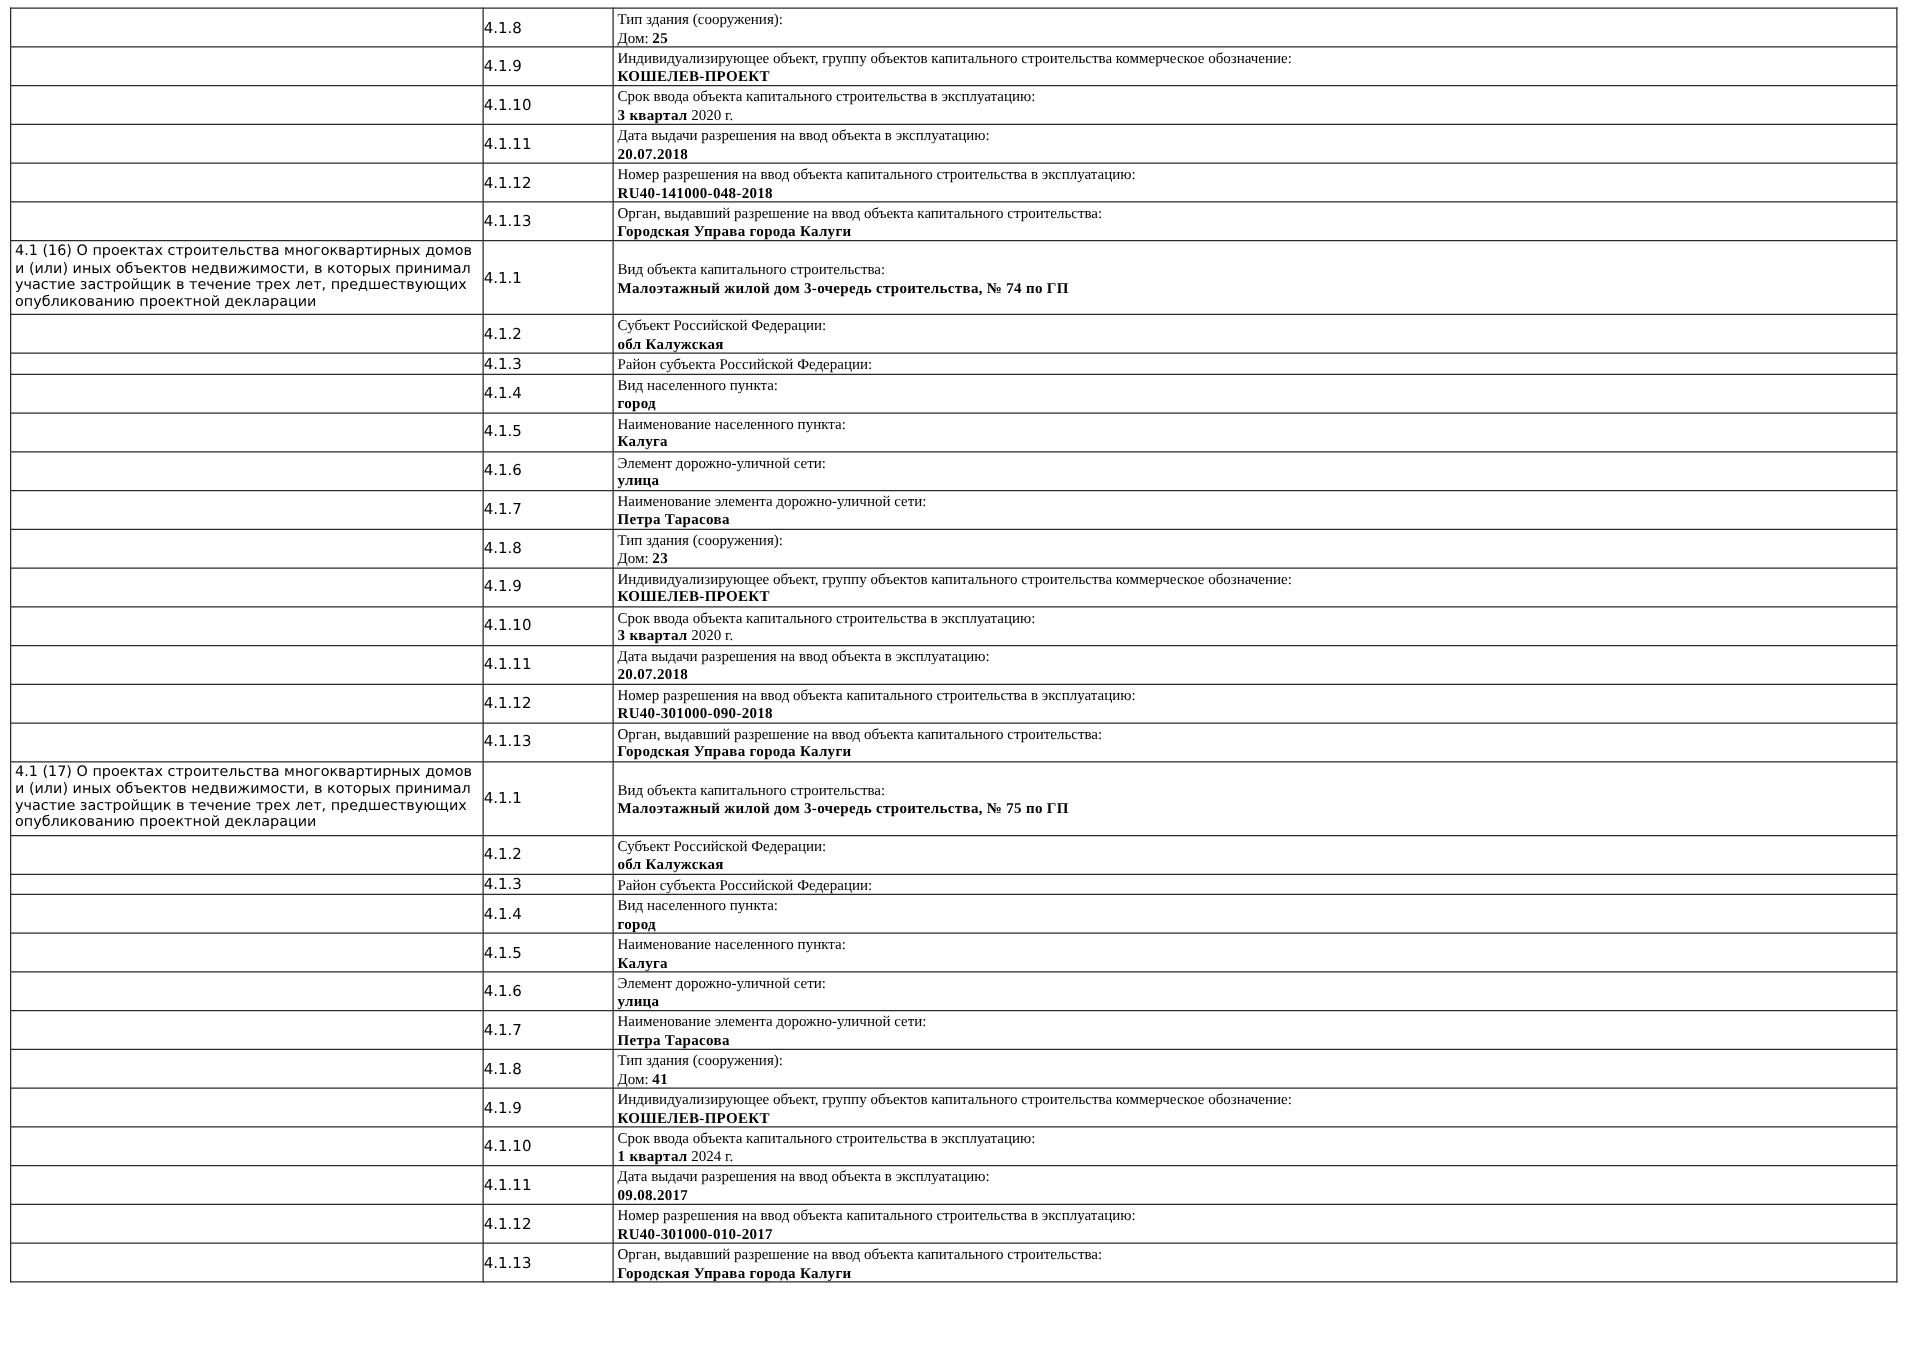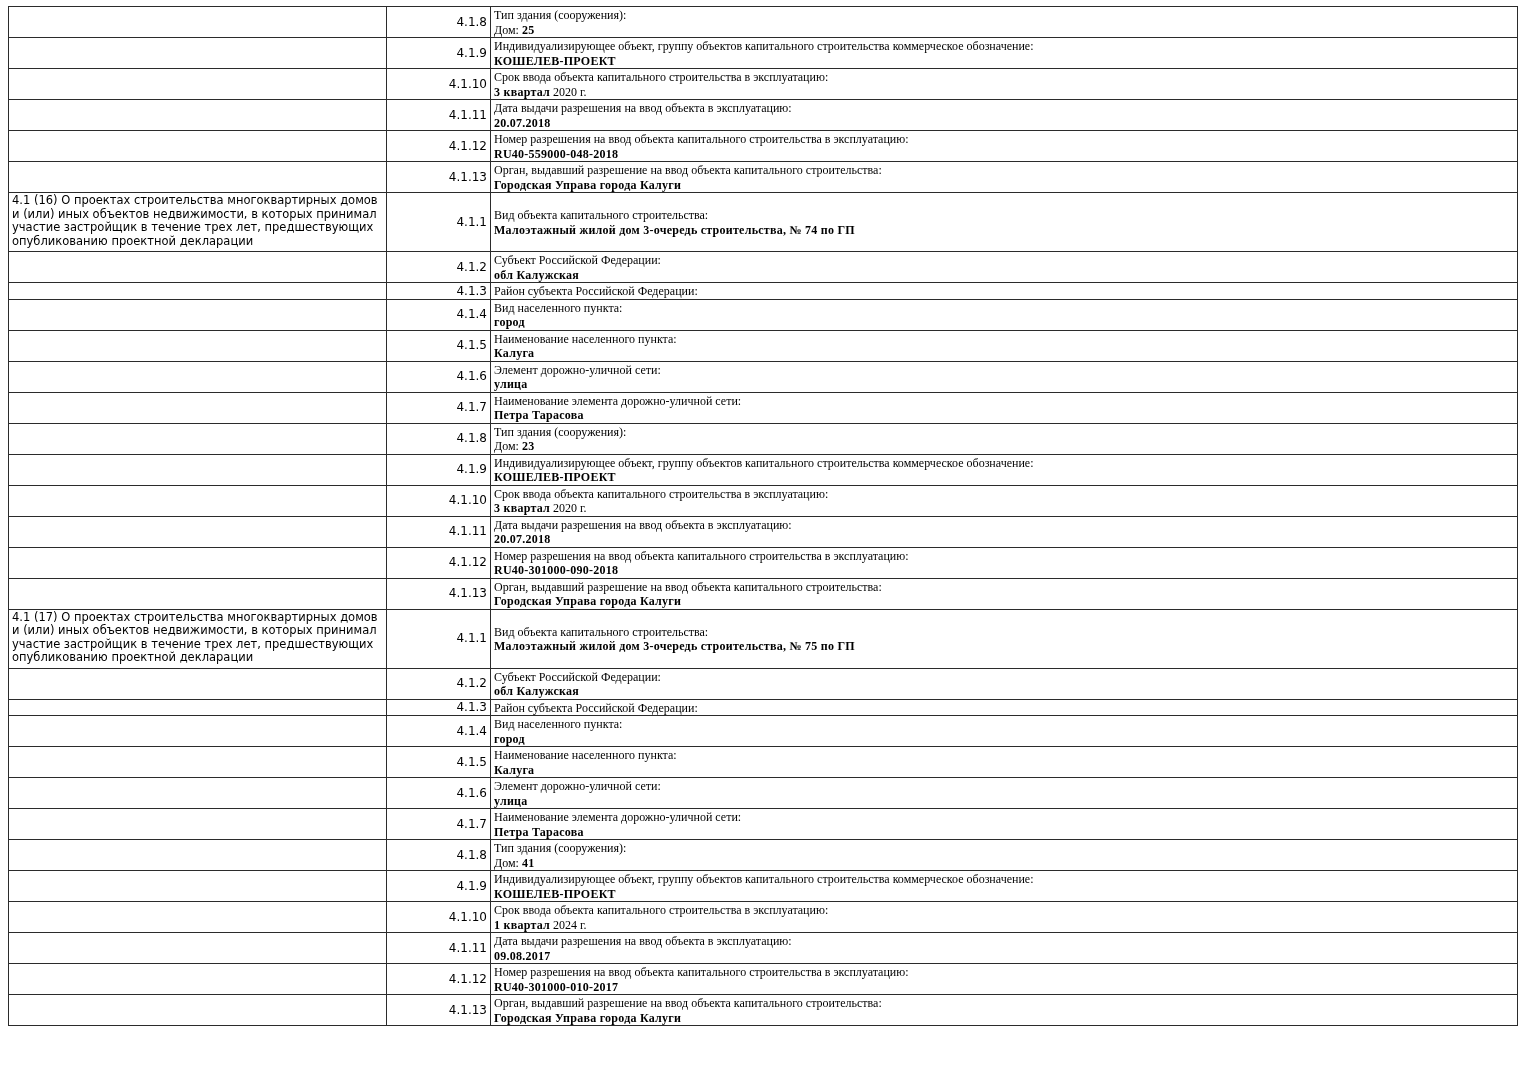--- a/index.html
+++ b/index.html
@@ -35,21 +35,20 @@
   }
   tr.row-normal { height: 30px; }
   tr.row-short  { height: 16px; }
   tr.row-tall   { height: 59px; margin-top: 48px; }
   td.cell-section { vertical-align: top; }
   .section-text { padding-top: 1px; font-size: 11.5px; line-height: 13.5px; }
   td.cell-code {
     vertical-align: middle;
     padding-left: 0;
     font-size: 12px;
-    text-align: right;
   }
   td.cell-content { padding-top: 1px; font-family: Liberation Serif, serif; }
   tr.row-tall td.cell-content { vertical-align: middle; }
   .field-label { font-weight: normal; }
   .field-value b { font-weight: bold; letter-spacing: 0.25px; }
 </style>
 </head>
 <body>
 
 <div class="page">
@@ -90,21 +89,21 @@
           <td class="cell-content">
             <div class="field-label">Дата выдачи разрешения на ввод объекта в эксплуатацию:</div>
             <div class="field-value"><b>20.07.2018</b></div>
           </td>
         </tr>
         <tr class="row-normal">
           <td class="cell-section"></td>
           <td class="cell-code">4.1.12</td>
           <td class="cell-content">
             <div class="field-label">Номер разрешения на ввод объекта капитального строительства в эксплуатацию:</div>
-            <div class="field-value"><b>RU40-559000-048-2018</b></div>
+            <div class="field-value"><b>RU40-141000-048-2018</b></div>
           </td>
         </tr>
         <tr class="row-normal">
           <td class="cell-section"></td>
           <td class="cell-code">4.1.13</td>
           <td class="cell-content">
             <div class="field-label">Орган, выдавший разрешение на ввод объекта капитального строительства:</div>
             <div class="field-value"><b>Городская Управа города Калуги</b></div>
           </td>
         </tr>

